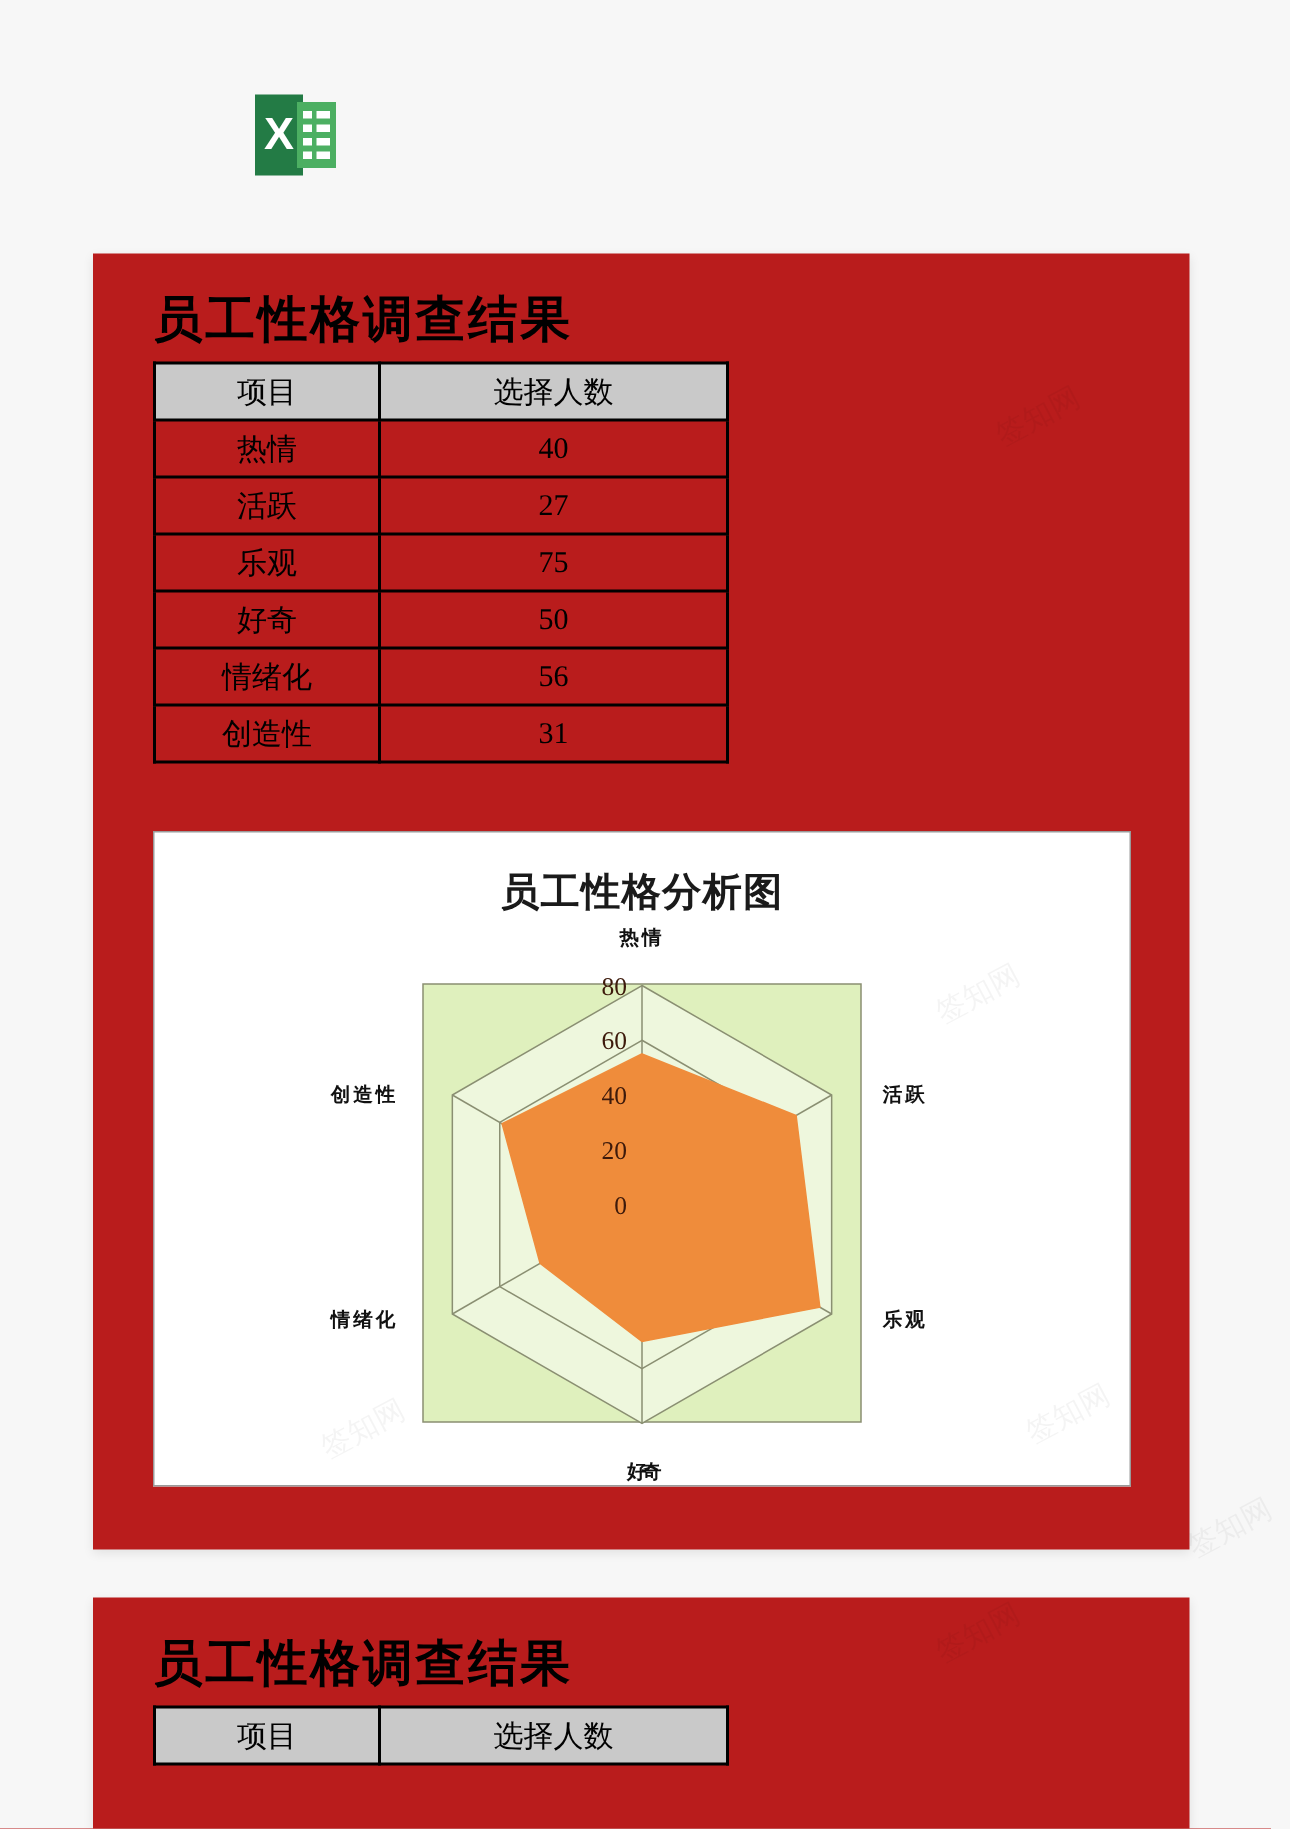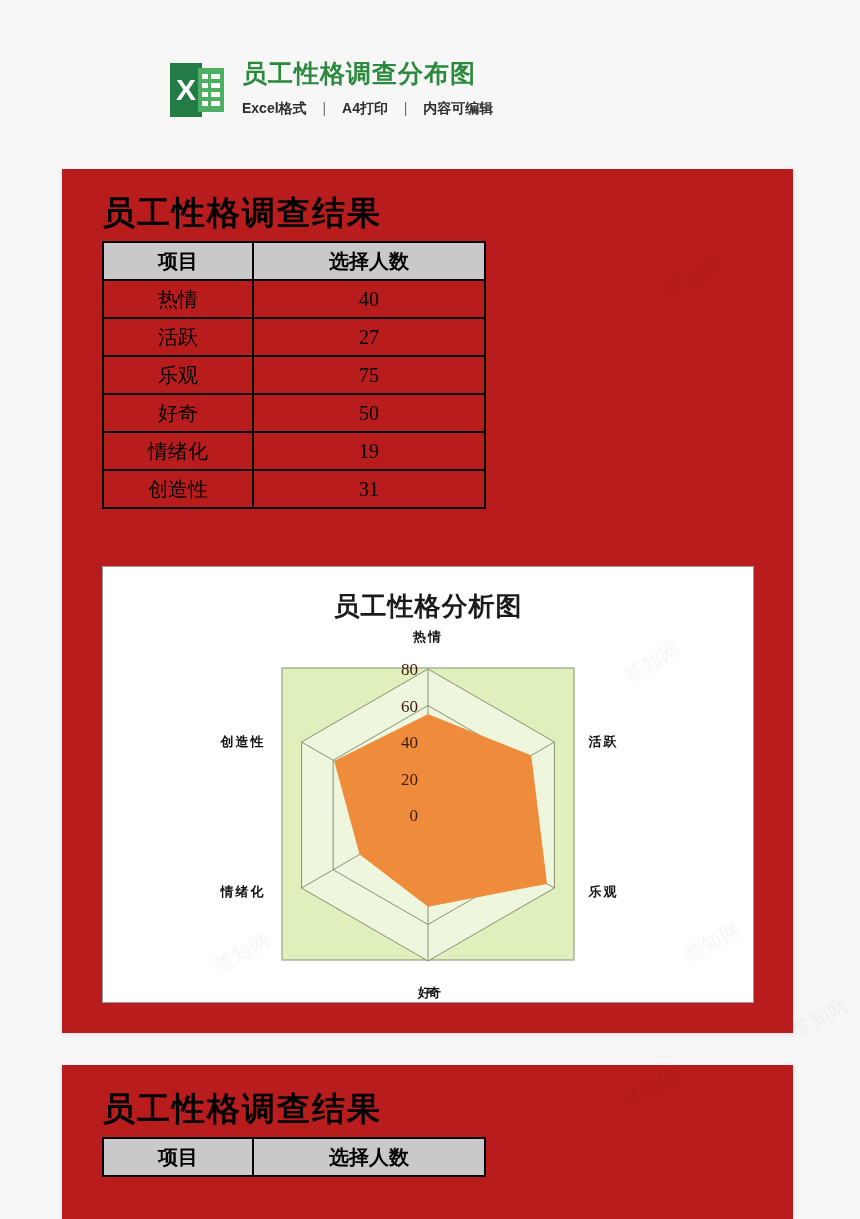--- a/index.html
+++ b/index.html
@@ -119,30 +119,30 @@
     border: 2px solid #000000;
     text-align: center;
     font-size: 20px;
     color: #000000;
     font-weight: normal;
     height: 36px;
     padding: 0;
   }
   .data-table th {
     background: #c9c9c9;
-    font-weight: bold;
+    font-weight: normal;
   }
   .data-table col.c-item { width: 150px; }
   .data-table col.c-val  { width: 232px; }
 
   
   .chart-frame {
     position: absolute;
     left: 40px;
-    top: 397px;
+    top: 385px;
     width: 652px;
     height: 437px;
     border: 1px solid #9a9a9a;
     background: #ffffff;
     box-sizing: border-box;
   }
   .chart-title {
     position: absolute;
     left: 0;
     right: 0;
@@ -208,30 +208,20 @@
       <i style="left:4px;  top:6px;  width:6px;  height:5px;"></i>
       <i style="left:13px; top:6px;  width:9px;  height:5px;"></i>
       <i style="left:4px;  top:15px; width:6px;  height:5px;"></i>
       <i style="left:13px; top:15px; width:9px;  height:5px;"></i>
       <i style="left:4px;  top:24px; width:6px;  height:5px;"></i>
       <i style="left:13px; top:24px; width:9px;  height:5px;"></i>
       <i style="left:4px;  top:33px; width:6px;  height:5px;"></i>
       <i style="left:13px; top:33px; width:9px;  height:5px;"></i>
     </div>
   </div>
-  <div class="header-text">
-    <div class="doc-title">员工性格调查分布图</div>
-    <div class="doc-sub">
-      <span>Excel格式</span>
-      <span class="sep">|</span>
-      <span>A4打印</span>
-      <span class="sep">|</span>
-      <span>内容可编辑</span>
-    </div>
-  </div>
 </div>
 
 <div class="page-card" id="page-1">
 
   <div class="sheet-title">员工性格调查结果</div>
 
   <table class="data-table">
     <colgroup>
         <col class="c-item">
         <col class="c-val">
@@ -254,21 +244,21 @@
       <tr>
         <td>乐观</td>
         <td>75</td>
       </tr>
       <tr>
         <td>好奇</td>
         <td>50</td>
       </tr>
       <tr>
         <td>情绪化</td>
-        <td>19</td>
+        <td>56</td>
       </tr>
       <tr>
         <td>创造性</td>
         <td>31</td>
       </tr>
     </tbody>
   </table>
 
   <div class="chart-frame">
     <div class="chart-title">员工性格分析图</div>

